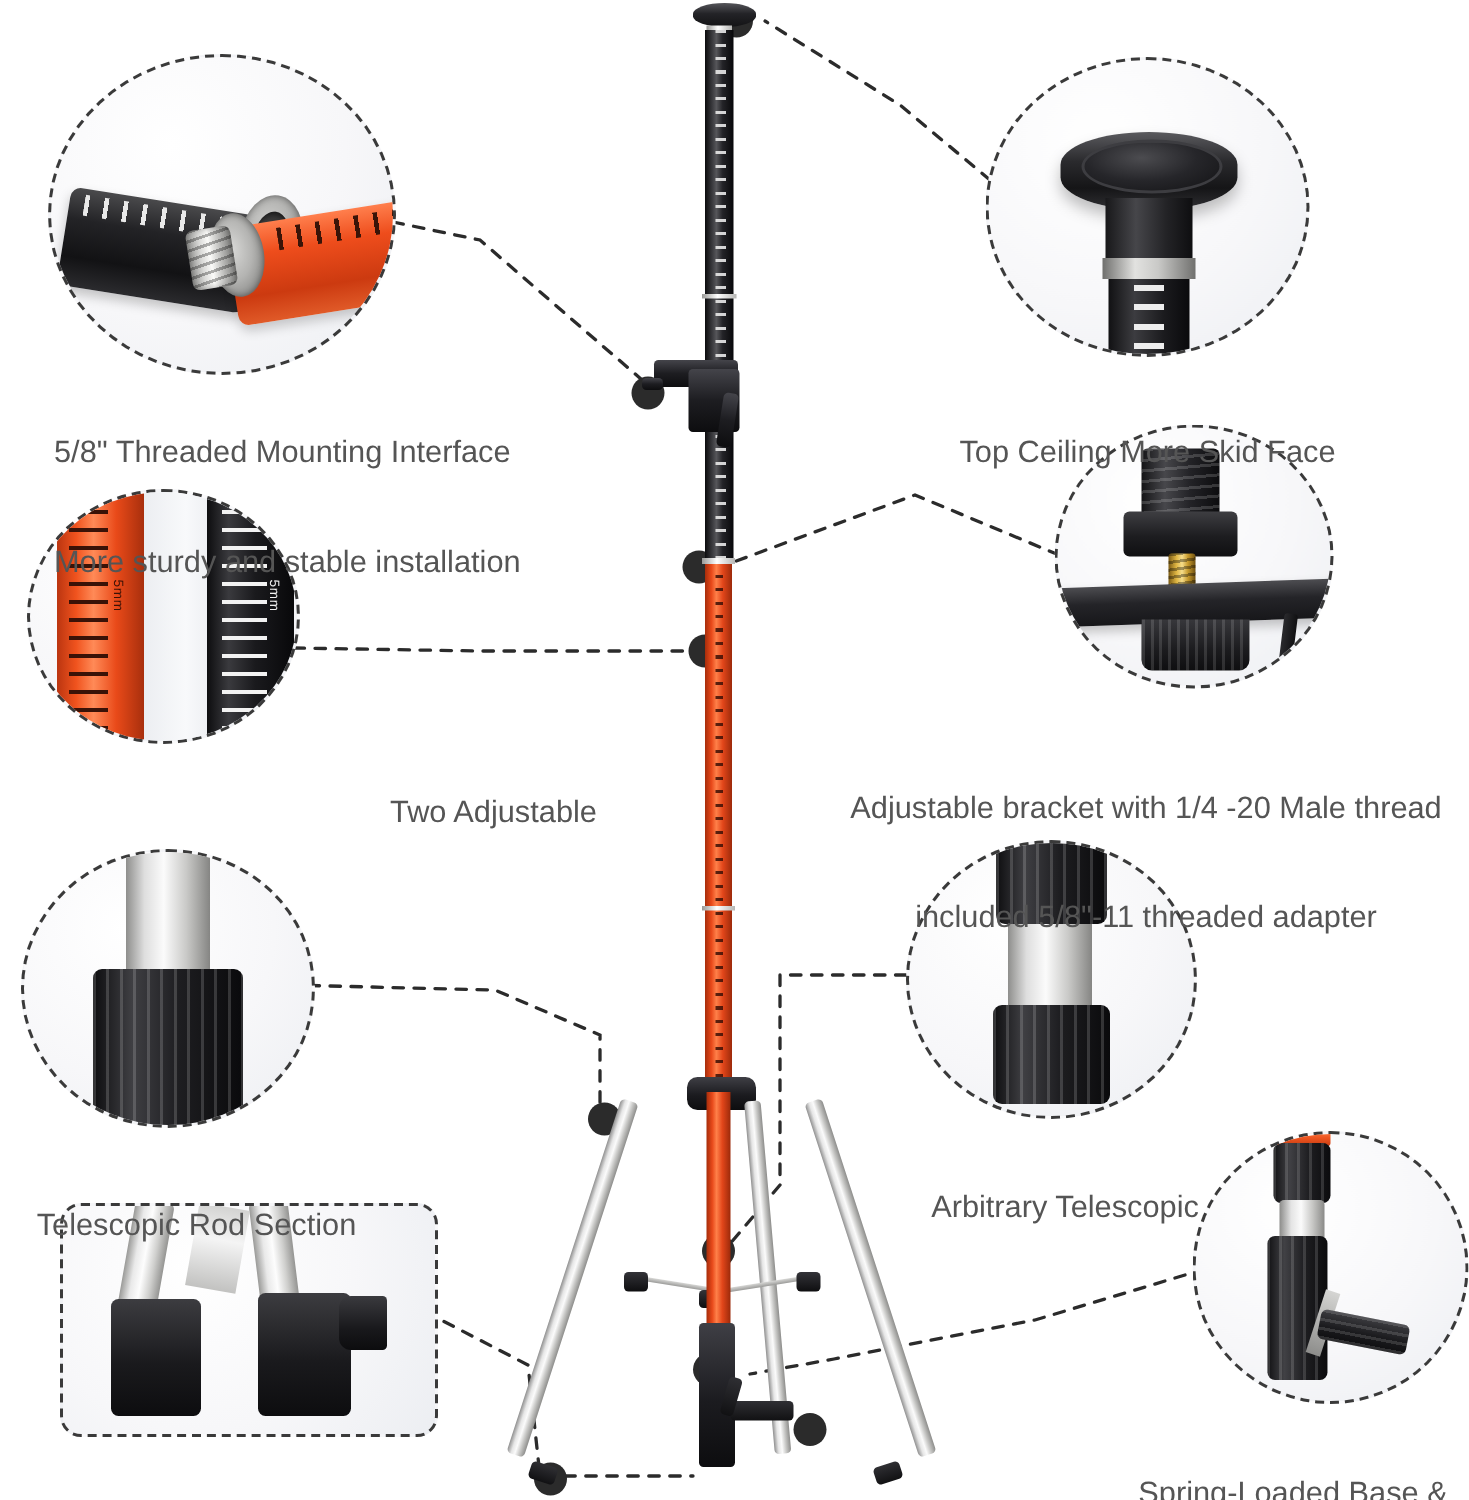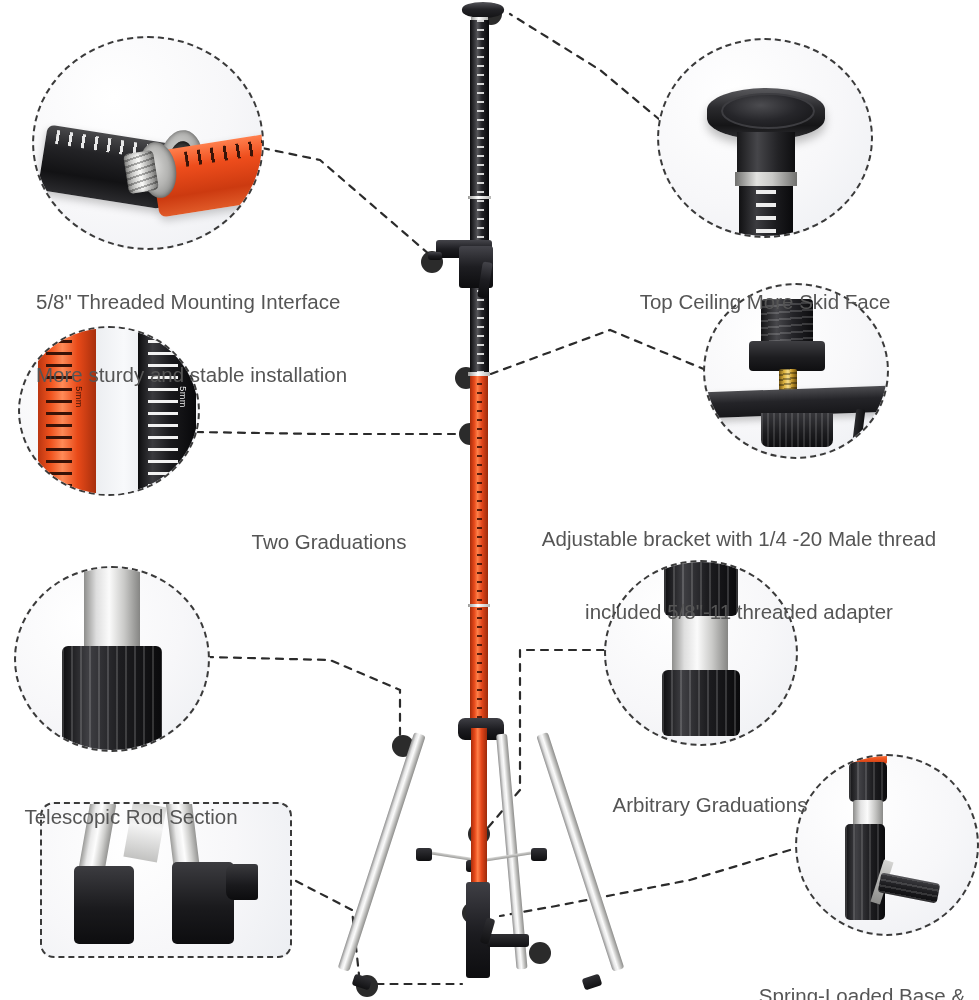--- a/index.html
+++ b/index.html
@@ -356,34 +356,34 @@
   <div class="caption l" style="left:36px;top:242px;">
     <div>5/8" Threaded Mounting Interface</div>
     <div>More sturdy and stable installation</div>
   </div>
 
   <div class="caption c" style="left:600px;top:242px;width:330px;">
     <div>Top Ceiling More Skid Face</div>
   </div>
 
   <div class="caption c" style="left:185px;top:482px;width:288px;">
-    <div>Two Graduations</div>
-  </div>
-
-  <div class="caption c" style="left:524px;top:479px;width:430px;">
+    <div>Two Adjustable</div>
+  </div>
+
+  <div class="caption c" style="left:549px;top:479px;width:430px;">
     <div>Adjustable bracket with 1/4 -20 Male thread</div>
     <div>included 5/8"-11 threaded adapter</div>
   </div>
 
   <div class="caption c" style="left:0px;top:757px;width:262px;">
     <div>Telescopic Rod Section</div>
   </div>
 
   <div class="caption c" style="left:596px;top:745px;width:228px;">
-    <div>Arbitrary Graduations</div>
+    <div>Arbitrary Telescopic</div>
   </div>
 
   <div class="caption c" style="left:40px;top:963px;width:250px;">
     
   </div>
 
   <div class="caption c" style="left:745px;top:936px;width:234px;">
     <div>Spring-Loaded Base &amp;</div>
     
   </div>

